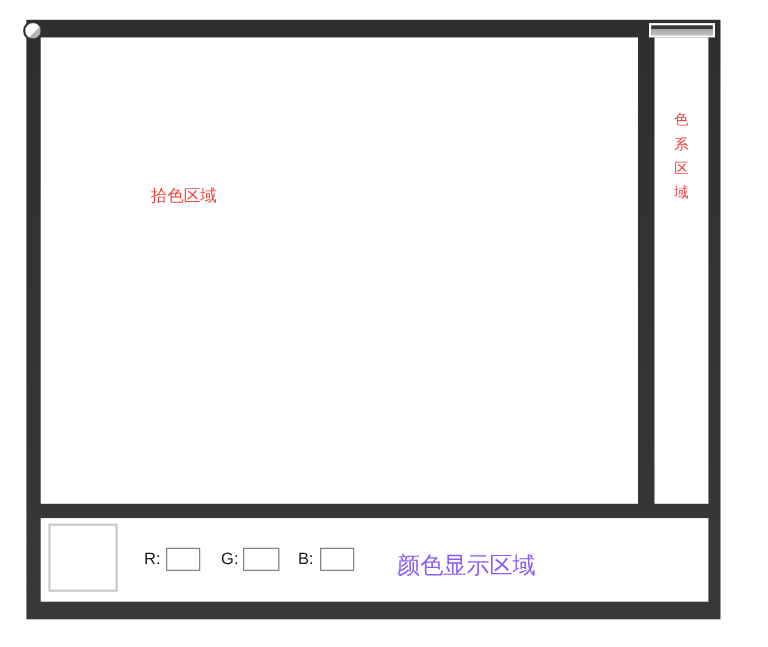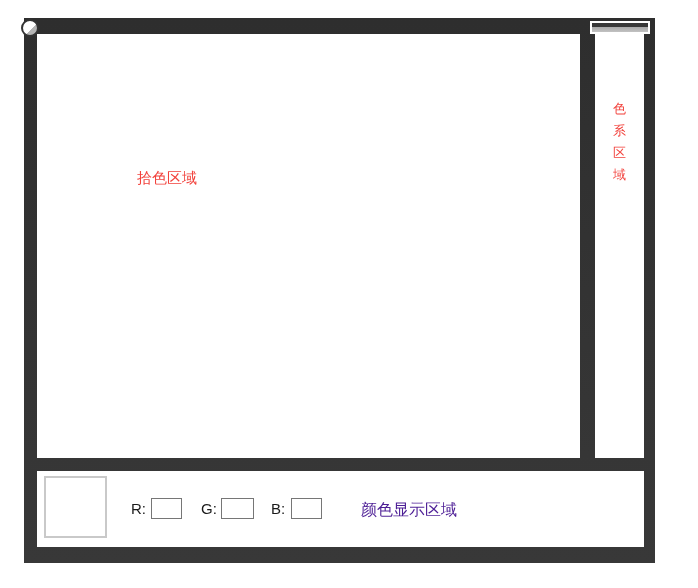--- a/index.html
+++ b/index.html
@@ -119,22 +119,22 @@
   .lbl-r { left: 94px; }
   .inp-r { left: 114px; }
   .lbl-g { left: 164px; }
   .inp-g { left: 184px; width: 33px; }
   .lbl-b { left: 234px; }
   .inp-b { left: 254px; }
   .display-area-label {
     position: absolute;
     left: 324px;
     top: 29px;
-    font-size: 16px;
-    color: #4c1d95;
+    font-size: 21px;
+    color: #8b5cf6;
     white-space: nowrap;
   }
 </style>
 </head>
 <body>
 
 <div class="page">
   <div class="window-frame">
 
     <div class="picker-area">

